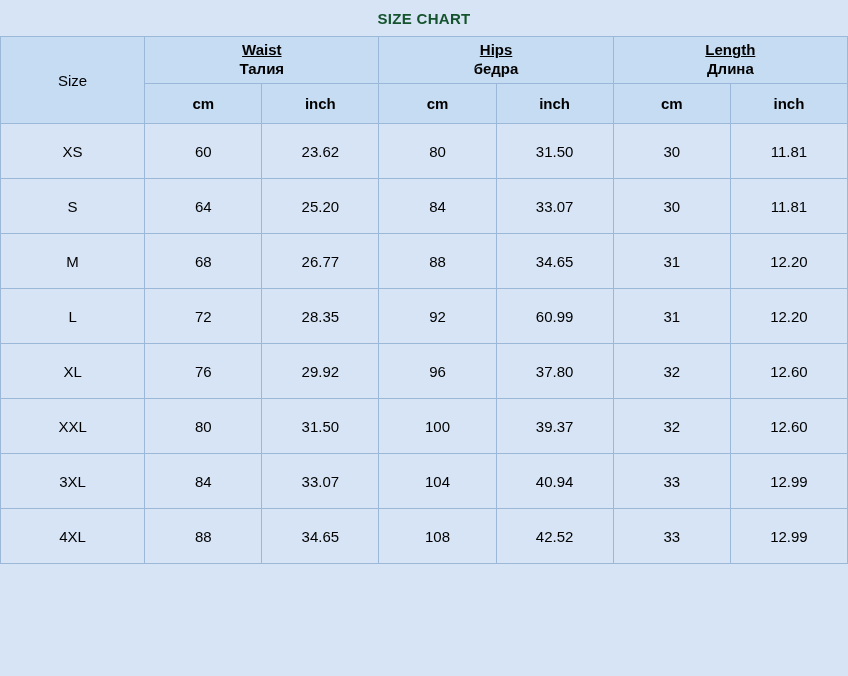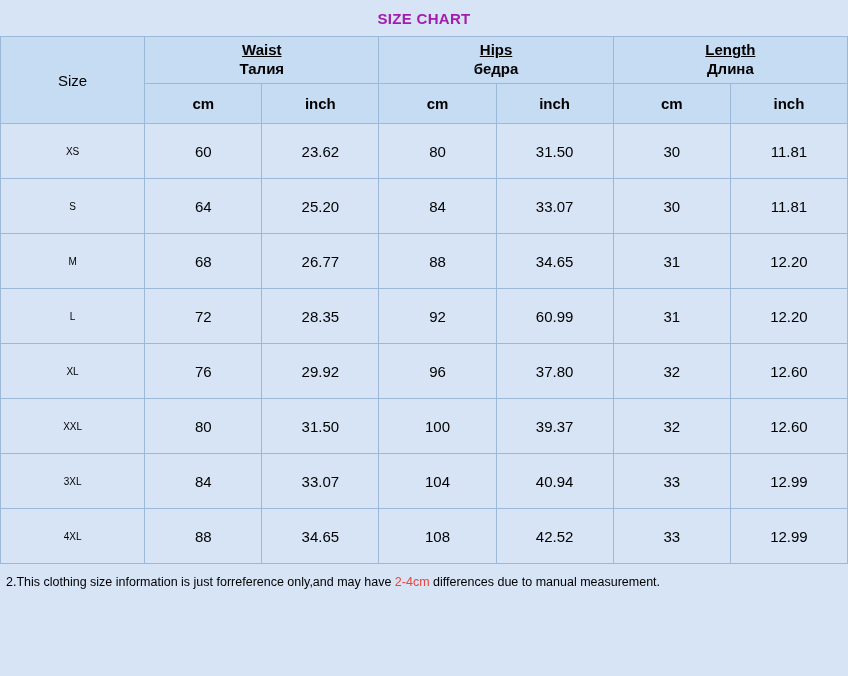--- a/index.html
+++ b/index.html
@@ -21,21 +21,21 @@
     position: relative;
     box-sizing: border-box;
   }
   .chart-title {
     text-align: center;
     font-size: 15px;
     font-weight: bold;
     letter-spacing: 0.3px;
     padding-top: 10px;
     padding-bottom: 9px;
-    color: #a21caf;
+    color: #14532d;
   }
   table.size-table {
     border-collapse: collapse;
     width: 848px;
     table-layout: fixed;
   }
   table.size-table th,
   table.size-table td {
     border: 1px solid #9bb8d8;
     text-align: center;
@@ -65,21 +65,21 @@
   }
   .hdr-group .grp-line1 { display: block; text-decoration: underline; }
   .hdr-group .grp-line2 { display: block; }
   tbody td {
     height: 52px;
     background: #d6e4f5;
     font-weight: normal;
     font-size: 15px;
   }
   tbody td.size-cell {
-    font-size: 10px;
+    font-size: 15px;
   }
   .notes {
     padding: 9px 6px 0 6px;
     font-size: 12.5px;
     line-height: 1.55;
     color: #000;
   }
   .notes .note {
     white-space: nowrap;
   }
@@ -199,16 +199,15 @@
         <td>34.65</td>
         <td>108</td>
         <td>42.52</td>
         <td>33</td>
         <td>12.99</td>
       </tr>
     </tbody>
   </table>
 
   <div class="notes">
-    <div class="note"><span>2.This clothing size information is just forreference only,and may have </span><span class="hl">2-4cm</span><span> differences due to manual measurement.</span></div>
   </div>
 
 </div>
 
 </body></html>

